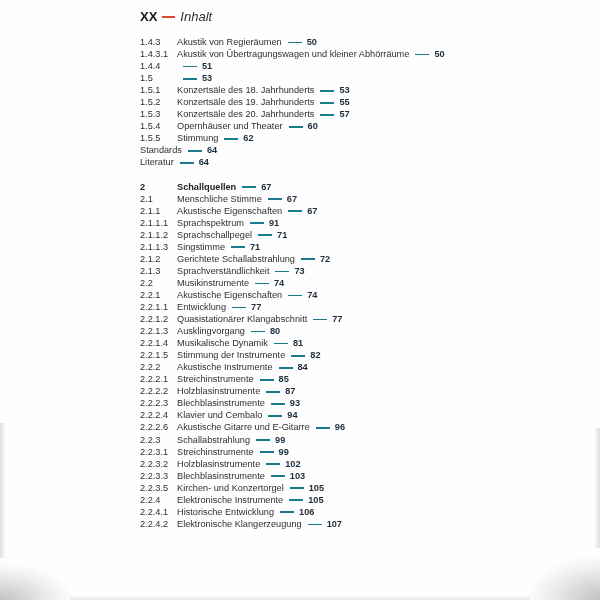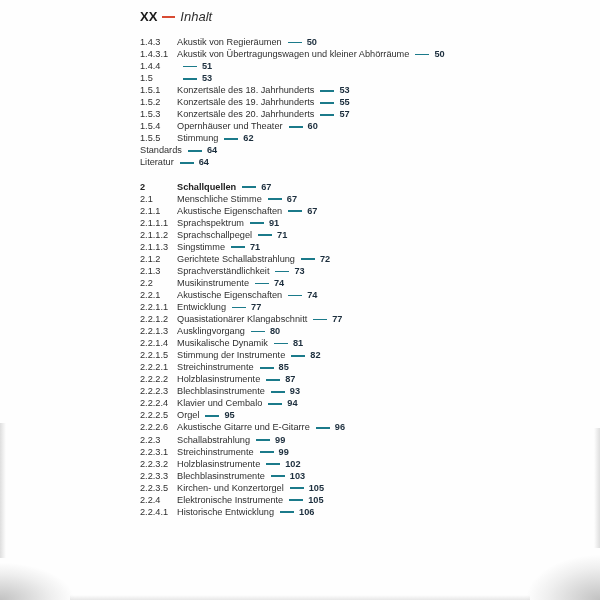--- a/index.html
+++ b/index.html
@@ -266,20 +266,26 @@
           <span class="dash"></span>
           <span class="pg">81</span>
         </div>
         <div class="toc-row">
           <span class="num">2.2.1.5</span>
           <span class="title">Stimmung der Instrumente</span>
           <span class="dash"></span>
           <span class="pg">82</span>
         </div>
         <div class="toc-row">
+          <span class="num">2.2.2</span>
+          <span class="title">Akustische Instrumente</span>
+          <span class="dash"></span>
+          <span class="pg">84</span>
+        </div>
+        <div class="toc-row">
           <span class="num">2.2.2.1</span>
           <span class="title">Streichinstrumente</span>
           <span class="dash"></span>
           <span class="pg">85</span>
         </div>
         <div class="toc-row">
           <span class="num">2.2.2.2</span>
           <span class="title">Holzblasinstrumente</span>
           <span class="dash"></span>
           <span class="pg">87</span>
@@ -290,26 +296,20 @@
           <span class="dash"></span>
           <span class="pg">93</span>
         </div>
         <div class="toc-row">
           <span class="num">2.2.2.4</span>
           <span class="title">Klavier und Cembalo</span>
           <span class="dash"></span>
           <span class="pg">94</span>
         </div>
         <div class="toc-row">
-          <span class="num">2.2.2.5</span>
-          <span class="title">Orgel</span>
-          <span class="dash"></span>
-          <span class="pg">95</span>
-        </div>
-        <div class="toc-row">
           <span class="num">2.2.2.6</span>
           <span class="title">Akustische Gitarre und E-Gitarre</span>
           <span class="dash"></span>
           <span class="pg">96</span>
         </div>
         <div class="toc-row">
           <span class="num">2.2.3</span>
           <span class="title">Schallabstrahlung</span>
           <span class="dash"></span>
           <span class="pg">99</span>
@@ -342,20 +342,26 @@
           <span class="num">2.2.4</span>
           <span class="title">Elektronische Instrumente</span>
           <span class="dash"></span>
           <span class="pg">105</span>
         </div>
         <div class="toc-row">
           <span class="num">2.2.4.1</span>
           <span class="title">Historische Entwicklung</span>
           <span class="dash"></span>
           <span class="pg">106</span>
+        </div>
+        <div class="toc-row">
+          <span class="num">2.2.4.2</span>
+          <span class="title">Elektronische Klangerzeugung</span>
+          <span class="dash"></span>
+          <span class="pg">107</span>
         </div>
       </div>
   </div>
   <div class="shadow-bl"></div>
   <div class="shadow-br"></div>
   <div class="shadow-left-strip"></div>
   <div class="shadow-right-strip"></div>
   <div class="shadow-bottom"></div>
 </div>
 

